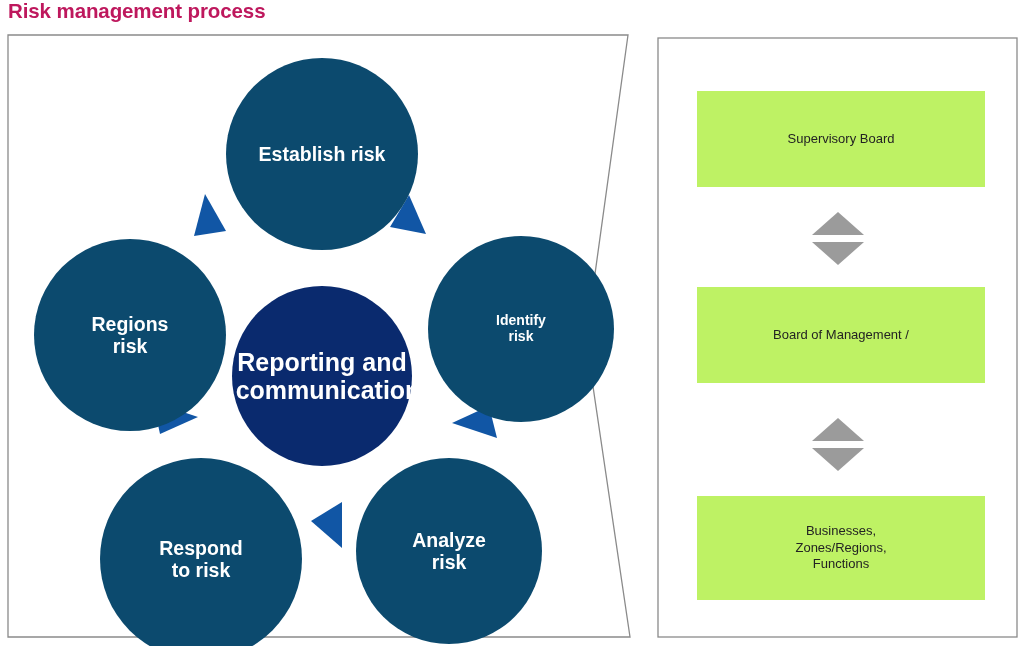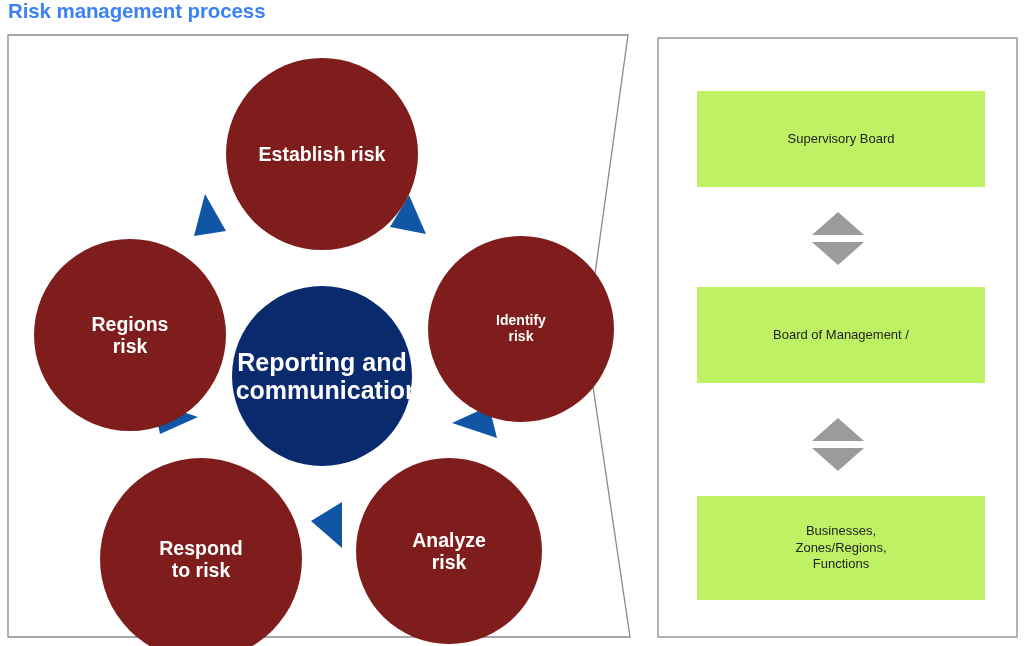--- a/index.html
+++ b/index.html
@@ -11,21 +11,21 @@
     overflow:hidden;
   }
   #root{position:absolute;inset:0;}
 
   
   .page-title{
     position:absolute;
     left:8px; top:-1px;
     font-size:20.5px;
     font-weight:bold;
-    color:#3b82f6;
+    color:#be185d;
     letter-spacing:-0.1px;
     white-space:nowrap;
   }
 
   
   .panel-svg{position:absolute;left:0;top:0;width:1024px;height:646px;}
 
   
   .cycle{
     position:absolute;
@@ -36,21 +36,21 @@
     position:absolute;
     border-radius:50%;
     display:flex;
     align-items:center;
     justify-content:center;
     text-align:center;
     color:#ffffff;
     font-weight:bold;
     line-height:1.14;
     box-sizing:border-box;
-    background:#7f1d1d;
+    background:#0c4a6e;
   }
   .node span{display:block;padding:0 6px;}
   .node.center{background:#0a2a6e;}
 
   .n-establish{left:218px;top:24px;width:192px;height:192px;font-size:19.5px;}
   .n-identify {left:420px;top:202px;width:186px;height:186px;font-size:14px;}
   .n-analyze  {left:348px;top:424px;width:186px;height:186px;font-size:19.5px;}
   .n-respond  {left:92px; top:424px;width:202px;height:202px;font-size:19.5px;}
   .n-monitor  {left:26px; top:205px;width:192px;height:192px;font-size:19.5px;}
   .n-center   {left:224px;top:252px;width:180px;height:180px;font-size:25px;}

